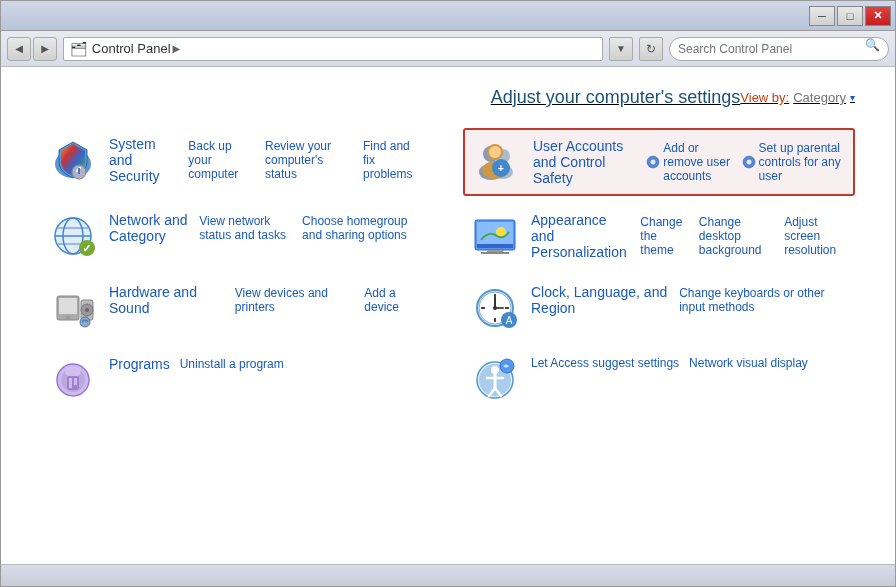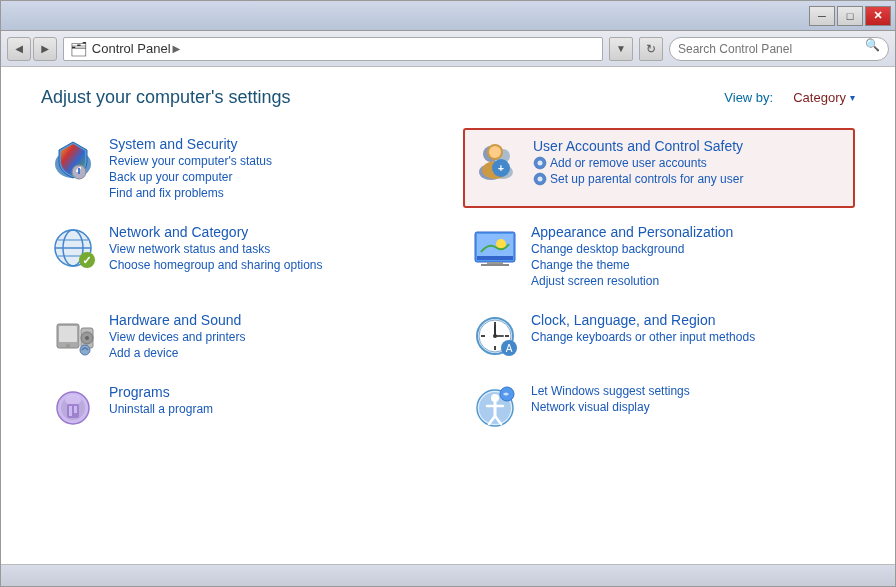--- a/index.html
+++ b/index.html
@@ -160,47 +160,47 @@
       flex: 1;
       background: white;
       display: flex;
       flex-direction: column;
       padding: 20px 40px;
       overflow: hidden;
     }
 
     .header-row {
       display: flex;
-      justify-content: space-between;
+      justify-content: flex-end;
       align-items: center;
       margin-bottom: 20px;
+      text-decoration: underline;
     }
 
     .page-title {
       font-size: 18px;
       color: #1a5276;
       font-weight: 300;
     }
 
     .view-by {
       display: flex;
       align-items: center;
       gap: 4px;
       font-size: 13px;
       color: #555;
     }
 
     .view-by-label {
-      color: #0369a1;
+      color: #c2410c;
     }
 
     .view-by-value {
-      color: #7f1d1d;
-      cursor: pointer;
-      margin-left: 16px;
+      color: #737373;
+      cursor: pointer;
     }
 
     .view-by-arrow {
       color: #1a5ab8;
       font-size: 10px;
     }
 
     
     .categories-grid {
       display: grid;
@@ -228,22 +228,22 @@
       height: 48px;
       flex-shrink: 0;
       display: flex;
       align-items: center;
       justify-content: center;
     }
 
     
     .category-text {
       display: flex;
-      flex-direction: column;
-      gap: 2px;
+      flex-direction: row;
+      gap: 10px;
     }
 
     .category-title {
       font-size: 14px;
       color: #1a5ab8;
       font-weight: 400;
       cursor: pointer;
     }
 
     .category-link {
@@ -336,24 +336,24 @@
       </linearGradient>
     </defs>
     <circle cx="30" cy="36" r="7" fill="#b0b0c8" stroke="#888" stroke-width="1"></circle>
     <path d="M28 36 A4 4 0 0 1 32 32" stroke="white" stroke-width="2" fill="none"></path>
     <line x1="30" y1="32" x2="30" y2="38" stroke="#4477cc" stroke-width="2"></line>
   </svg>
           </div>
           <div class="category-text">
             <div class="category-title">System and Security</div>
             <div class="category-link">
+              <span>Back up your computer</span>
+            </div>
+            <div class="category-link">
               <span>Review your computer's status</span>
-            </div>
-            <div class="category-link">
-              <span>Back up your computer</span>
             </div>
             <div class="category-link">
               <span>Find and fix problems</span>
             </div>
           </div>
         </div>
         <div class="category-item highlighted">
           <div class="category-icon">
             <svg width="48" height="48" viewBox="0 0 48 48">
     <circle cx="18" cy="16" r="8" fill="#8899bb"></circle>
@@ -420,24 +420,24 @@
     <rect x="6" y="32" width="36" height="4" fill="#3366cc"></rect>
     <rect x="16" y="38" width="16" height="3" fill="#999"></rect>
     <rect x="10" y="40" width="28" height="2" fill="#888"></rect>
     <circle cx="30" cy="20" r="5" fill="#ffdd44"></circle>
     <path d="M10 28 Q18 18 26 24 Q32 28 38 20" fill="none" stroke="#44aa44" stroke-width="2"></path>
   </svg>
           </div>
           <div class="category-text">
             <div class="category-title">Appearance and Personalization</div>
             <div class="category-link">
+              <span>Change the theme</span>
+            </div>
+            <div class="category-link">
               <span>Change desktop background</span>
-            </div>
-            <div class="category-link">
-              <span>Change the theme</span>
             </div>
             <div class="category-link">
               <span>Adjust screen resolution</span>
             </div>
           </div>
         </div>
         <div class="category-item">
           <div class="category-icon">
             <svg width="48" height="48" viewBox="0 0 48 48">
     <rect x="8" y="12" width="22" height="24" rx="2" fill="#aaa" stroke="#888" stroke-width="1"></rect>
@@ -510,21 +510,21 @@
     <line x1="24" y1="18" x2="24" y2="32" stroke="white" stroke-width="3" stroke-linecap="round"></line>
     <line x1="16" y1="22" x2="32" y2="22" stroke="white" stroke-width="2.5" stroke-linecap="round"></line>
     <line x1="24" y1="32" x2="18" y2="40" stroke="white" stroke-width="2.5" stroke-linecap="round"></line>
     <line x1="24" y1="32" x2="30" y2="40" stroke="white" stroke-width="2.5" stroke-linecap="round"></line>
     <circle cx="36" cy="10" r="7" fill="#5599ee" stroke="#3377cc" stroke-width="1"></circle>
     <path d="M32 10 Q35 7 38 10 Q35 13 32 10" fill="white" opacity="0.7"></path>
   </svg>
           </div>
           <div class="category-text">
             <div class="category-link">
-              <span>Let Windows suggest settings</span>
+              <span>Let Access suggest settings</span>
             </div>
             <div class="category-link">
               <span>Network visual display</span>
             </div>
           </div>
         </div>
       </div>
   </div>
 
   <div class="bottom-bar"></div>

